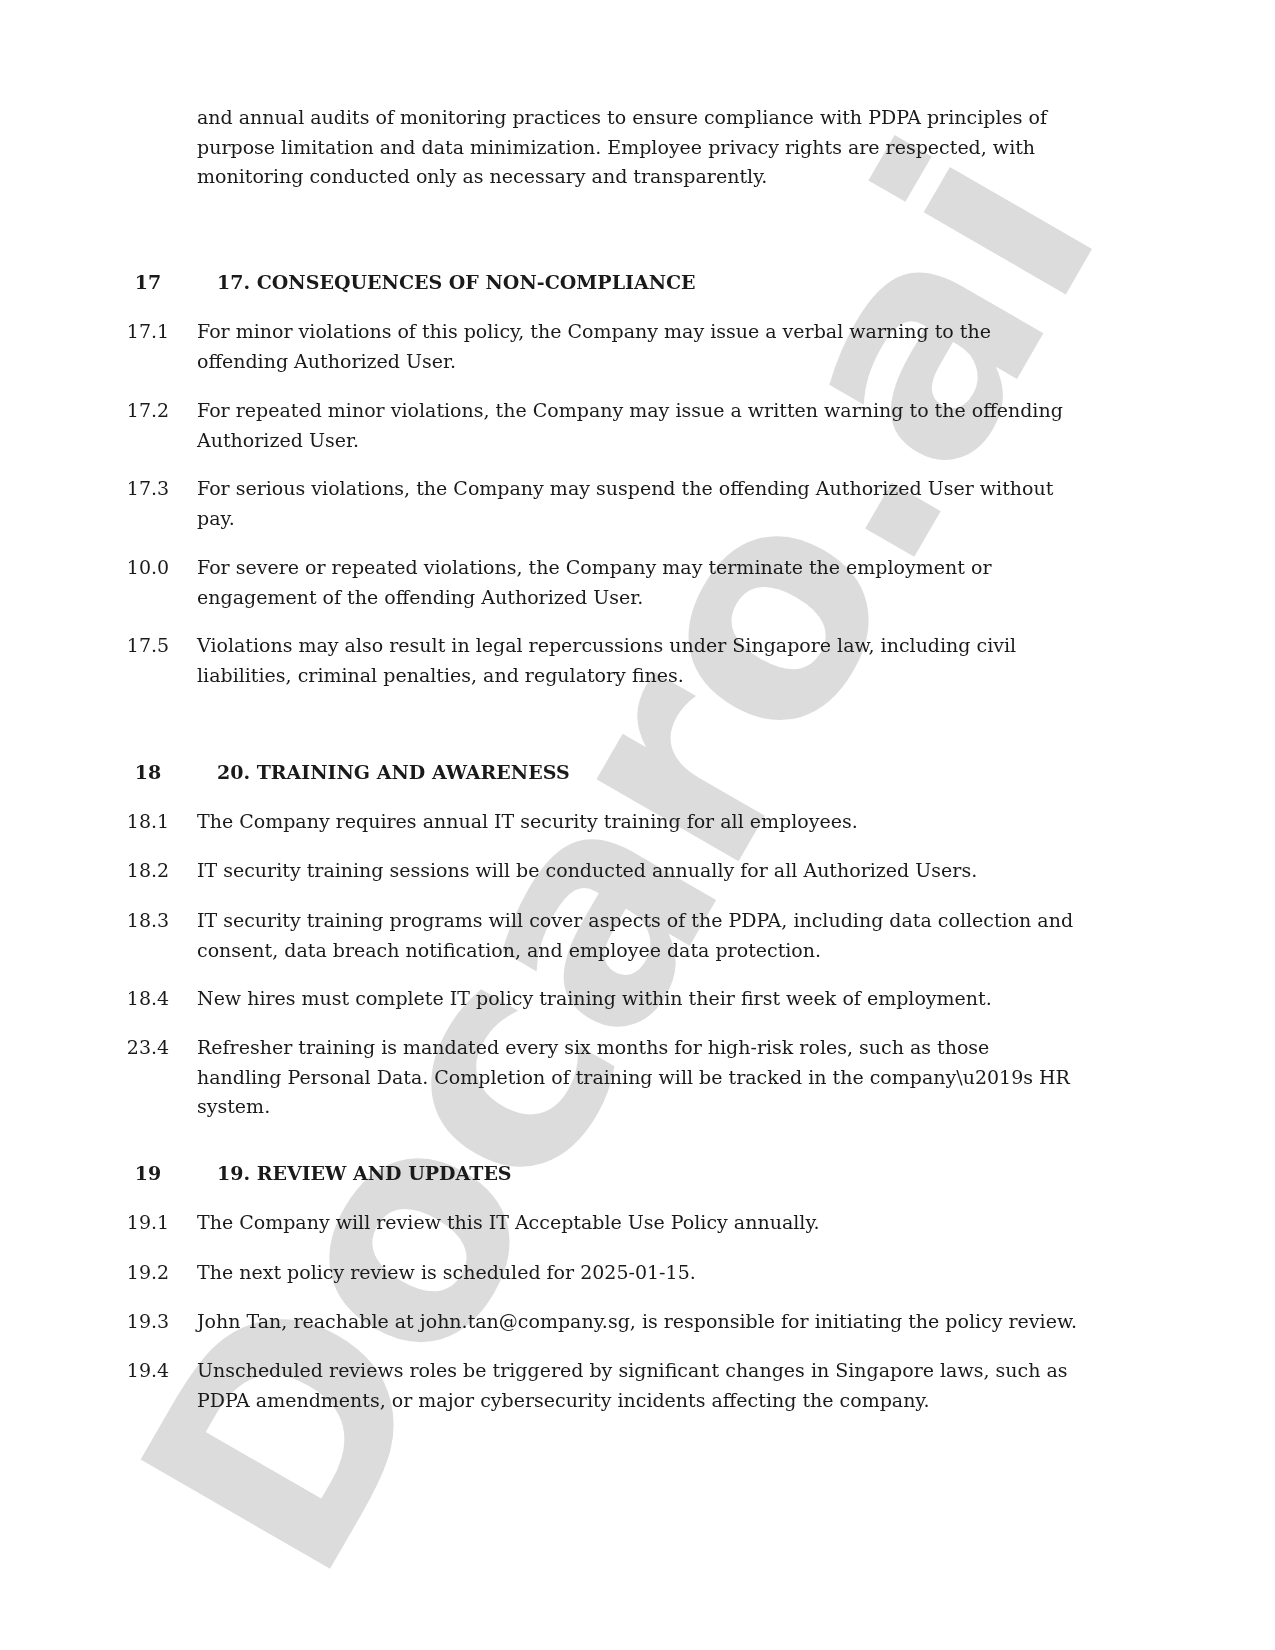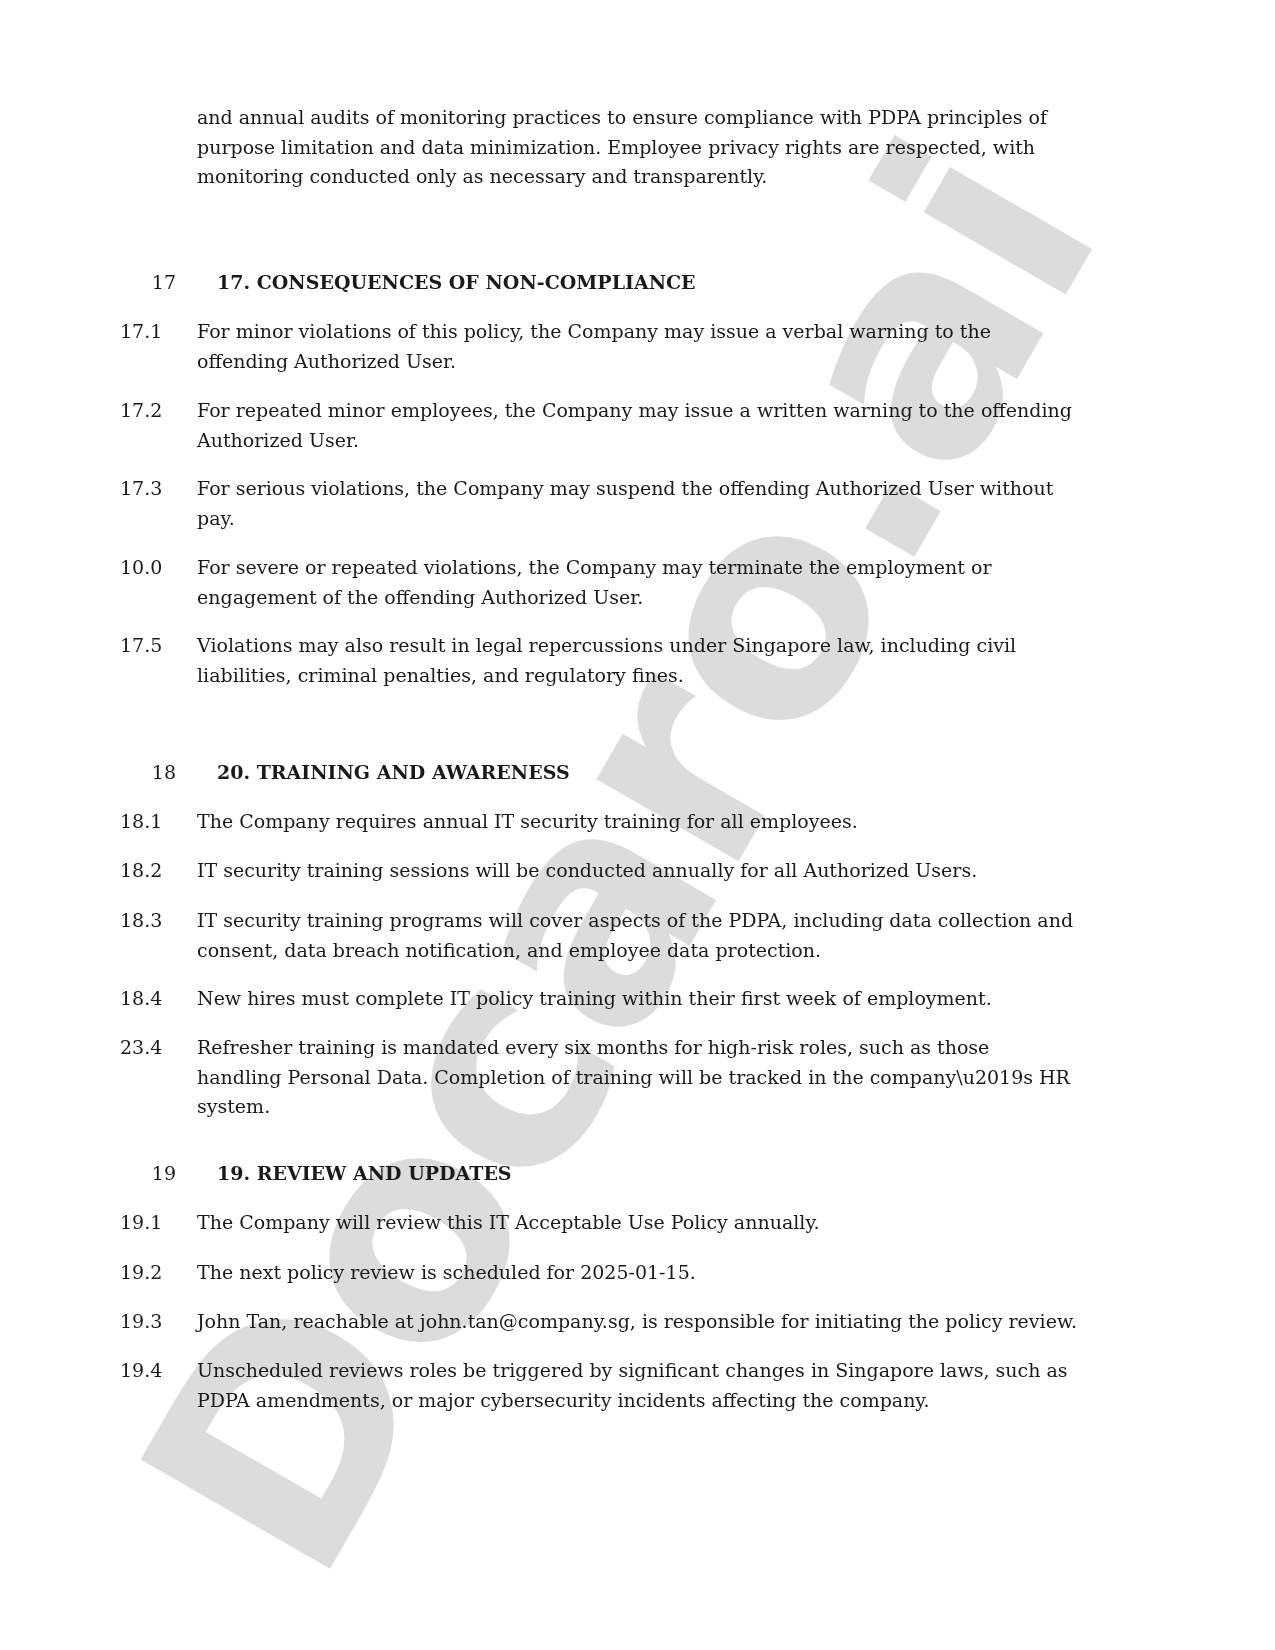--- a/index.html
+++ b/index.html
@@ -16,23 +16,23 @@
   .watermark span {
     position: absolute; left: 620px; top: 860px;
     transform: translate(-50%, -50%) rotate(-60deg);
     font-family: "DejaVu Sans", "Liberation Sans", sans-serif;
     font-weight: bold; font-size: 300px; color: #dcdcdc; white-space: nowrap;
     letter-spacing: -4px;
   }
   .content { position: absolute; left: 0; top: 0; width: 1275px; z-index: 1; }
   .intro { position: absolute; left: 197px; top: 103px; width: 880px; }
   .row { position: absolute; left: 0; width: 1275px; }
-  .num { position: absolute; left: 120px; width: 56px; text-align: left; }
+  .num { position: absolute; left: 120px; width: 56px; text-align: center; }
   .txt { position: absolute; left: 197px; width: 880px; }
-  .heading .num { font-weight: normal; width: 56px; text-align: right; left: 120px; }
+  .heading .num { font-weight: bold; width: 56px; left: 120px; }
   .heading .txt { font-weight: bold; margin-left: 20px; }
   b { font-weight: normal; }
 </style>
 </head>
 <body>
 
 <div class="page">
   <div class="watermark">
     <span>Docaro.ai</span>
   </div>
@@ -43,21 +43,21 @@
     <div class="row heading" style="top:268px">
       <span class="num">17</span>
       <span class="txt">17. CONSEQUENCES OF NON-COMPLIANCE</span>
     </div>
     <div class="row clause" style="top:317px">
         <span class="num">17.1</span>
         <span class="txt"><span>For minor violations of this policy, the </span><b>Company</b><span> may issue a verbal warning to the offending </span><b>Authorized User</b><span>.</span></span>
       </div>
     <div class="row clause" style="top:396px">
         <span class="num">17.2</span>
-        <span class="txt"><span>For repeated minor employees, the </span><b>Company</b><span> may issue a written warning to the offending </span><b>Authorized User</b><span>.</span></span>
+        <span class="txt"><span>For repeated minor violations, the </span><b>Company</b><span> may issue a written warning to the offending </span><b>Authorized User</b><span>.</span></span>
       </div>
     <div class="row clause" style="top:474px">
         <span class="num">17.3</span>
         <span class="txt"><span>For serious violations, the </span><b>Company</b><span> may suspend the offending </span><b>Authorized User</b><span> without pay.</span></span>
       </div>
     <div class="row clause" style="top:553px">
         <span class="num">10.0</span>
         <span class="txt"><span>For severe or repeated violations, the </span><b>Company</b><span> may terminate the employment or engagement of the offending </span><b>Authorized User</b><span>.</span></span>
       </div>
     <div class="row clause" style="top:631px">

